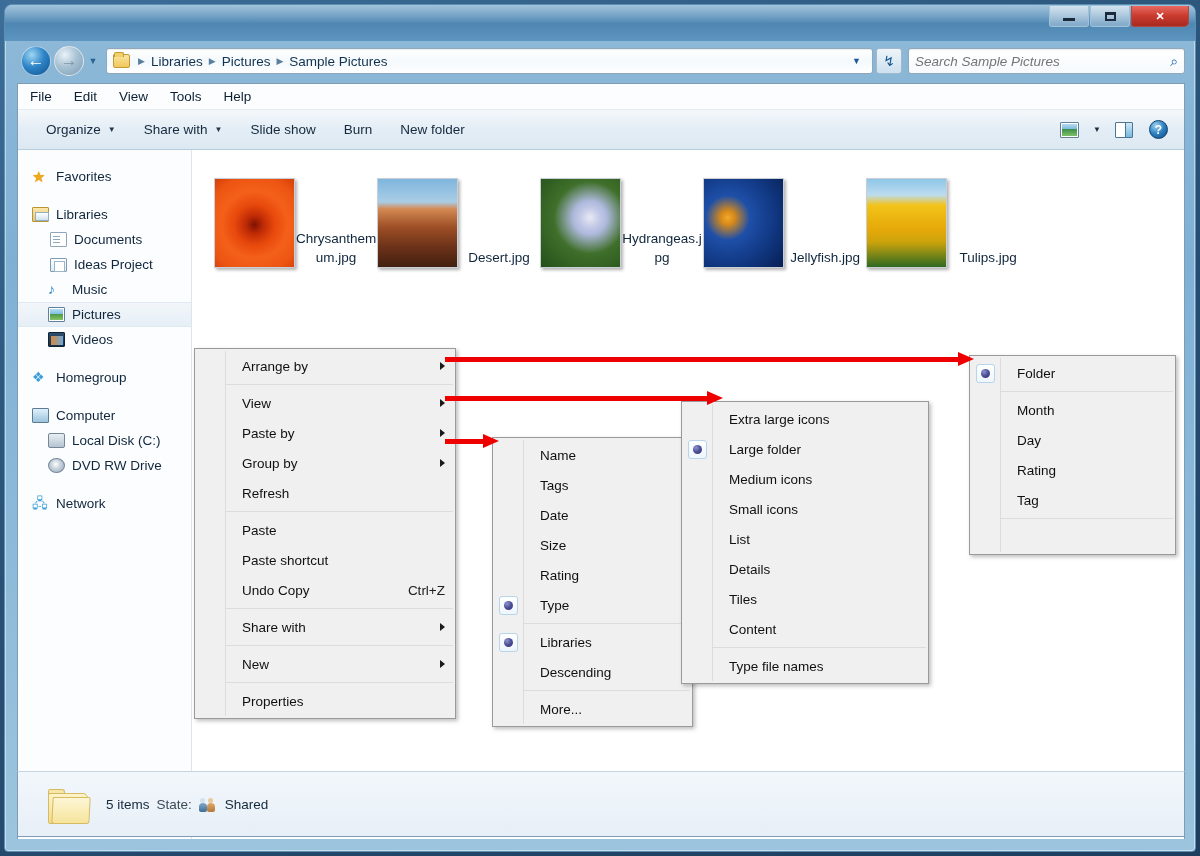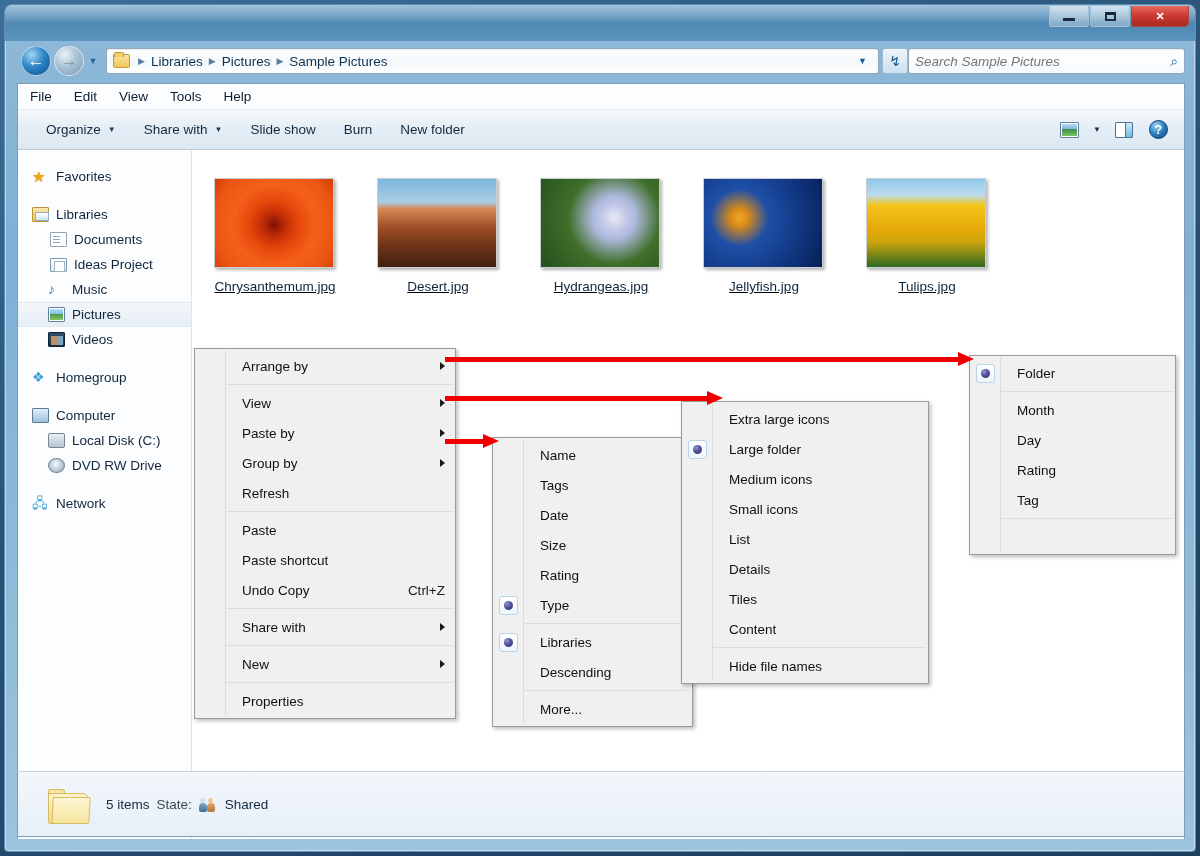--- a/index.html
+++ b/index.html
@@ -107,21 +107,21 @@
   .crumb-sep { font-size: 9px; color: #5a7f9e; padding: 0 4px; }
   .addr-drop { color:#1b5a99; font-size:9px; padding:0 7px; }
   .refreshbtn {
     width: 26px; height: 26px; margin-left: 3px;
     border: 1px solid #9fb8cc; border-radius: 3px;
     background: linear-gradient(180deg, rgba(255,255,255,0.85), rgba(216,232,243,0.85));
     display:flex; align-items:center; justify-content:center;
     color:#15568f; font-size:14px;
   }
   .searchbox {
-    width: 277px; height: 26px; 
+    width: 277px; height: 26px; margin-left: 6px;
     background: linear-gradient(180deg, #ffffff 0%, #f6fafd 100%);
     border: 1px solid #8fa8bd; border-radius: 3px;
     display: flex; align-items: center; padding: 0 6px;
     box-shadow: inset 0 1px 1px rgba(0,0,0,0.08);
   }
   .searchbox input {
     flex: 1; border: none; outline: none; background: transparent;
     font-family: "Liberation Sans", sans-serif;
     font-size: 13.5px; font-style: italic; color: #8a8a8a;
   }
@@ -204,21 +204,21 @@
   .ico-vid:after{content:'';position:absolute;left:2px;top:3px;width:12px;height:9px;background:linear-gradient(90deg,#d5893a,#6ea8d8);}
   .ico-home { color:#3a9fd8; font-size:14px; line-height:15px; }
   .ico-comp { background:linear-gradient(180deg,#dff0fb,#9dc3dd); border:1px solid #5c7c94; border-radius:1px; }
   .ico-disk { background:linear-gradient(180deg,#e9eff4,#b5c4d0); border:1px solid #74879a; border-radius:2px; }
   .ico-dvd { border-radius:50%; background:radial-gradient(circle at 45% 40%, #fff 0%, #cfd9e2 35%, #93a6b6 100%); border:1px solid #74879a; height:15px;}
   .ico-net { color:#3a9fd8; font-size:14px; line-height:15px; }
 
   
   .filearea { flex: 1; background: #fff; position: relative; }
   .thumbs { display: flex; padding: 28px 0 0 22px; gap: 0; }
-  .thumb { width: 163px; display: flex; flex-direction: column; align-items: flex-start; text-decoration: underline; }
+  .thumb { width: 163px; display: flex; flex-direction: row; align-items: flex-end; }
   .thumb .pic {
     width: 120px; height: 90px; border: 1px solid #c9cfd4;
     box-shadow: 2px 2px 3px rgba(0,0,0,0.30);
   }
   .thumb .lbl {
     margin-top: 9px; font-size: 13.5px; color: #10263c; text-align: center;
     line-height: 1.45; width: 122px; word-break: break-word;
   }
   .pic-chrys { background:
       radial-gradient(circle at 50% 52%, #7e1203 0%, #c32d06 16%, #e8490c 34%, #f4601a 55%, #ec5512 80%, #d43f09 100%); }
@@ -668,21 +668,21 @@
       <div class="gut"></div>
       <div class="txt">Tiles</div>
     </div>
     <div class="row">
       <div class="gut"></div>
       <div class="txt">Content</div>
     </div>
     <div class="sep"></div>
     <div class="row">
       <div class="gut"></div>
-      <div class="txt">Hide file names</div>
+      <div class="txt">Type file names</div>
     </div>
   </div>
 
   <div class="menu" id="menu-arrange">
     <div class="gutter-line"></div>
     <div class="row">
       <div class="gut">
         <span class="radio">
             <i></i>
           </span>

